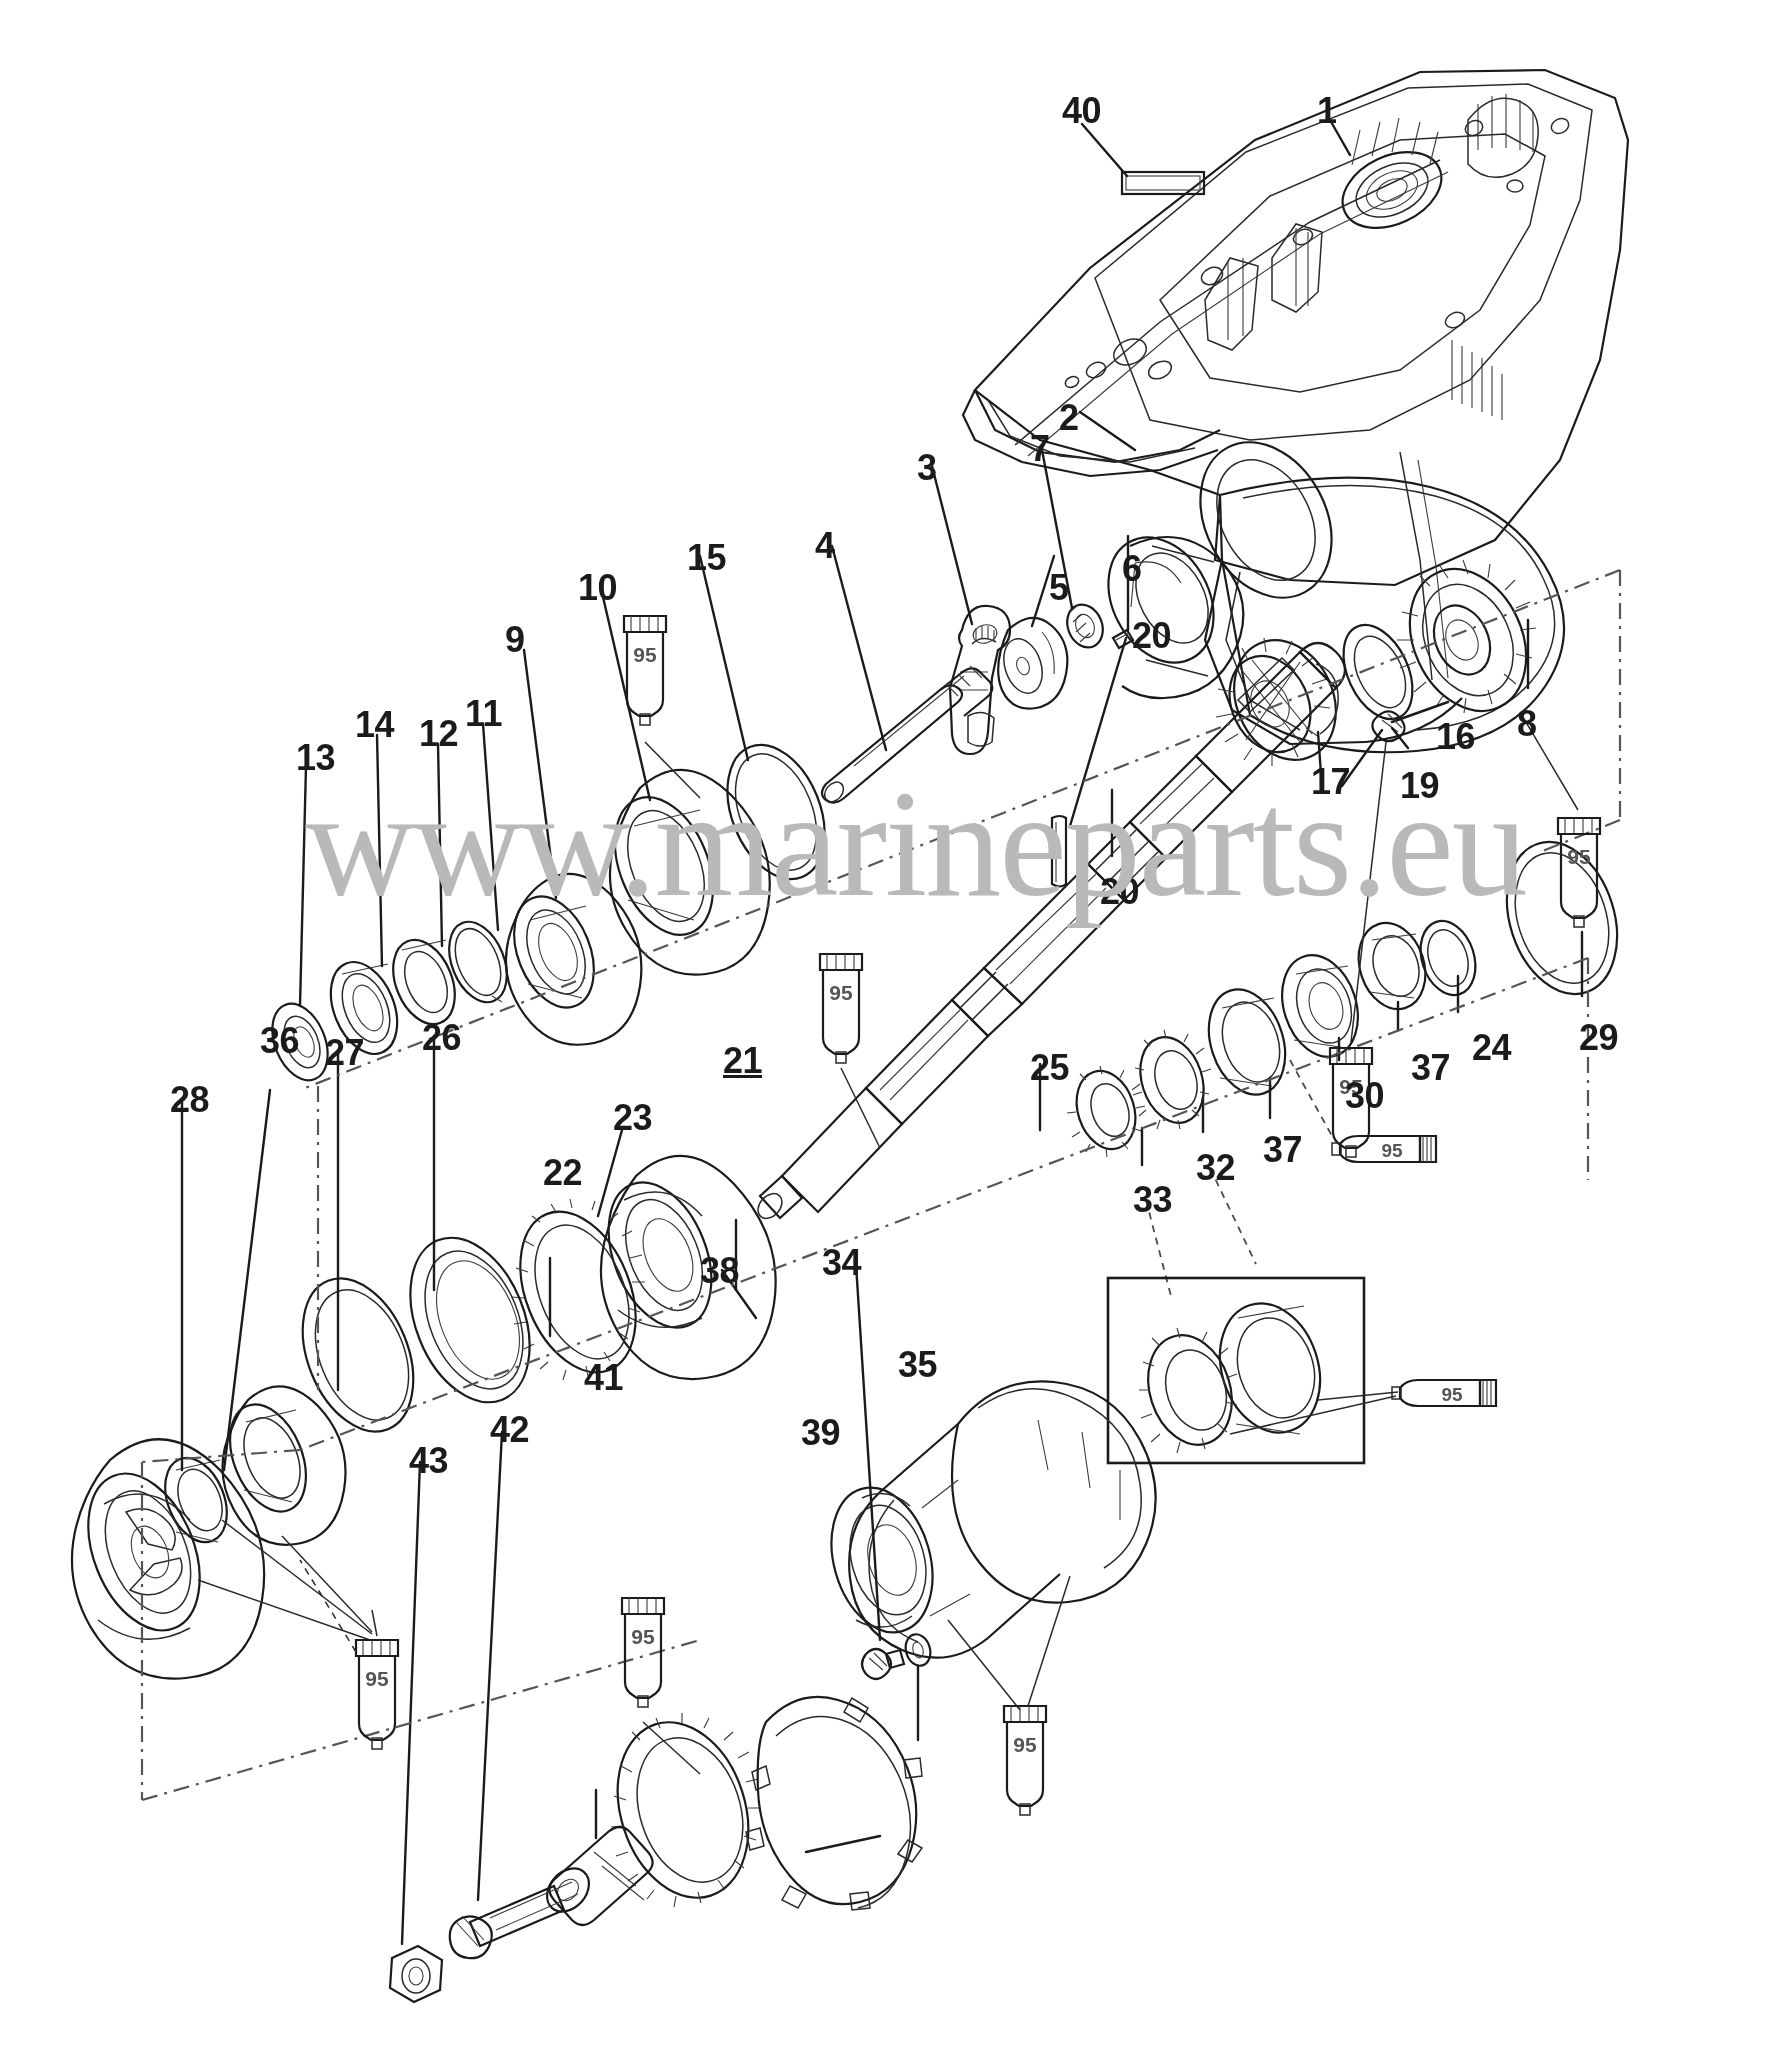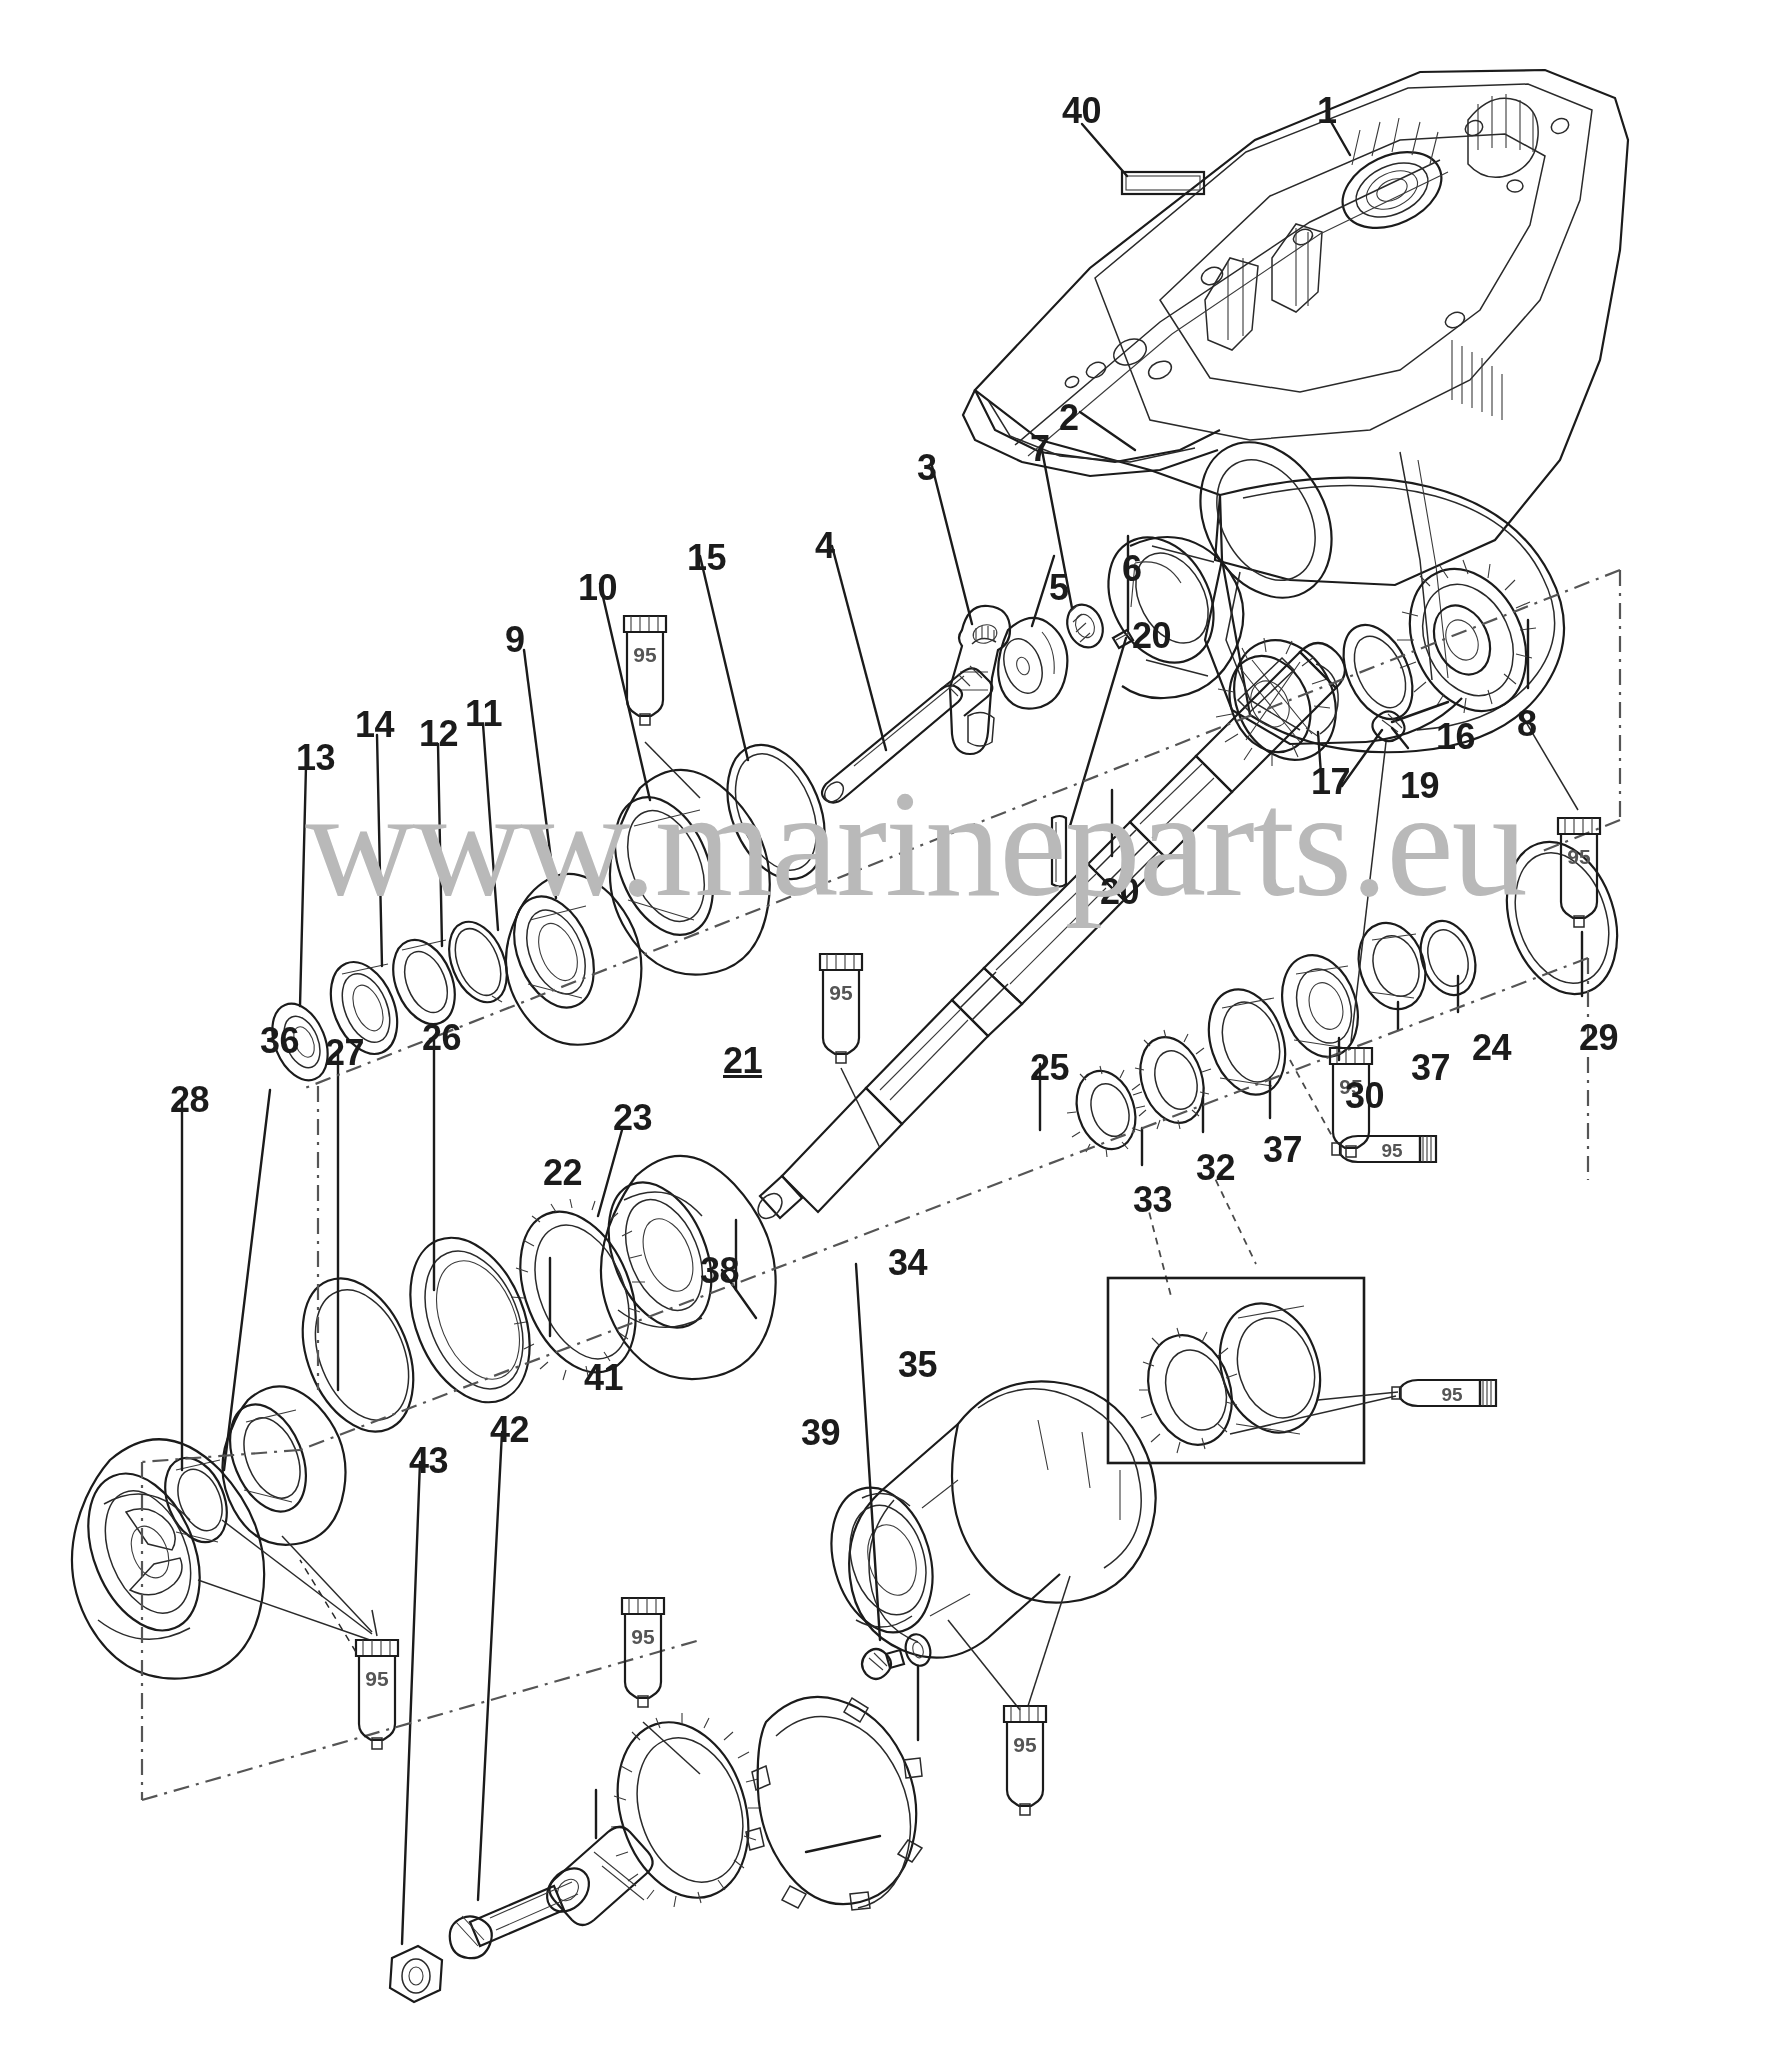--- a/index.html
+++ b/index.html
@@ -682,21 +682,21 @@
   <span class="num" style="left:1472px; top:1030px;">24</span>
   <span class="num" style="left:1030px; top:1050px;">25</span>
   <span class="num" style="left:422px;  top:1020px;">26</span>
   <span class="num" style="left:325px;  top:1035px;">27</span>
   <span class="num" style="left:170px;  top:1082px;">28</span>
   <span class="num" style="left:1571px; top:1020px;margin-left:8px;">29</span>
   <span class="num" style="left:1345px; top:1078px;">30</span>
   <span class="num" style="left:1263px; top:1132px;">37</span>
   <span class="num" style="left:1196px; top:1150px;">32</span>
   <span class="num" style="left:1133px; top:1182px;">33</span>
-  <span class="num" style="left:888px;  top:1245px;text-align:center;">34</span>
+  <span class="num" style="left:822px;  top:1245px;text-align:center;">34</span>
   <span class="num" style="left:898px;  top:1347px;">35</span>
   <span class="num" style="left:260px;  top:1023px;">36</span>
   <span class="num" style="left:1411px; top:1050px;">37</span>
   <span class="num" style="left:700px;  top:1253px;">38</span>
   <span class="num" style="left:801px;  top:1415px;">39</span>
   <span class="num" style="left:1062px; top:93px;">40</span>
   <span class="num" style="left:584px;  top:1360px;">41</span>
   <span class="num" style="left:490px;  top:1412px;">42</span>
   <span class="num" style="left:409px;  top:1443px;">43</span>
 

